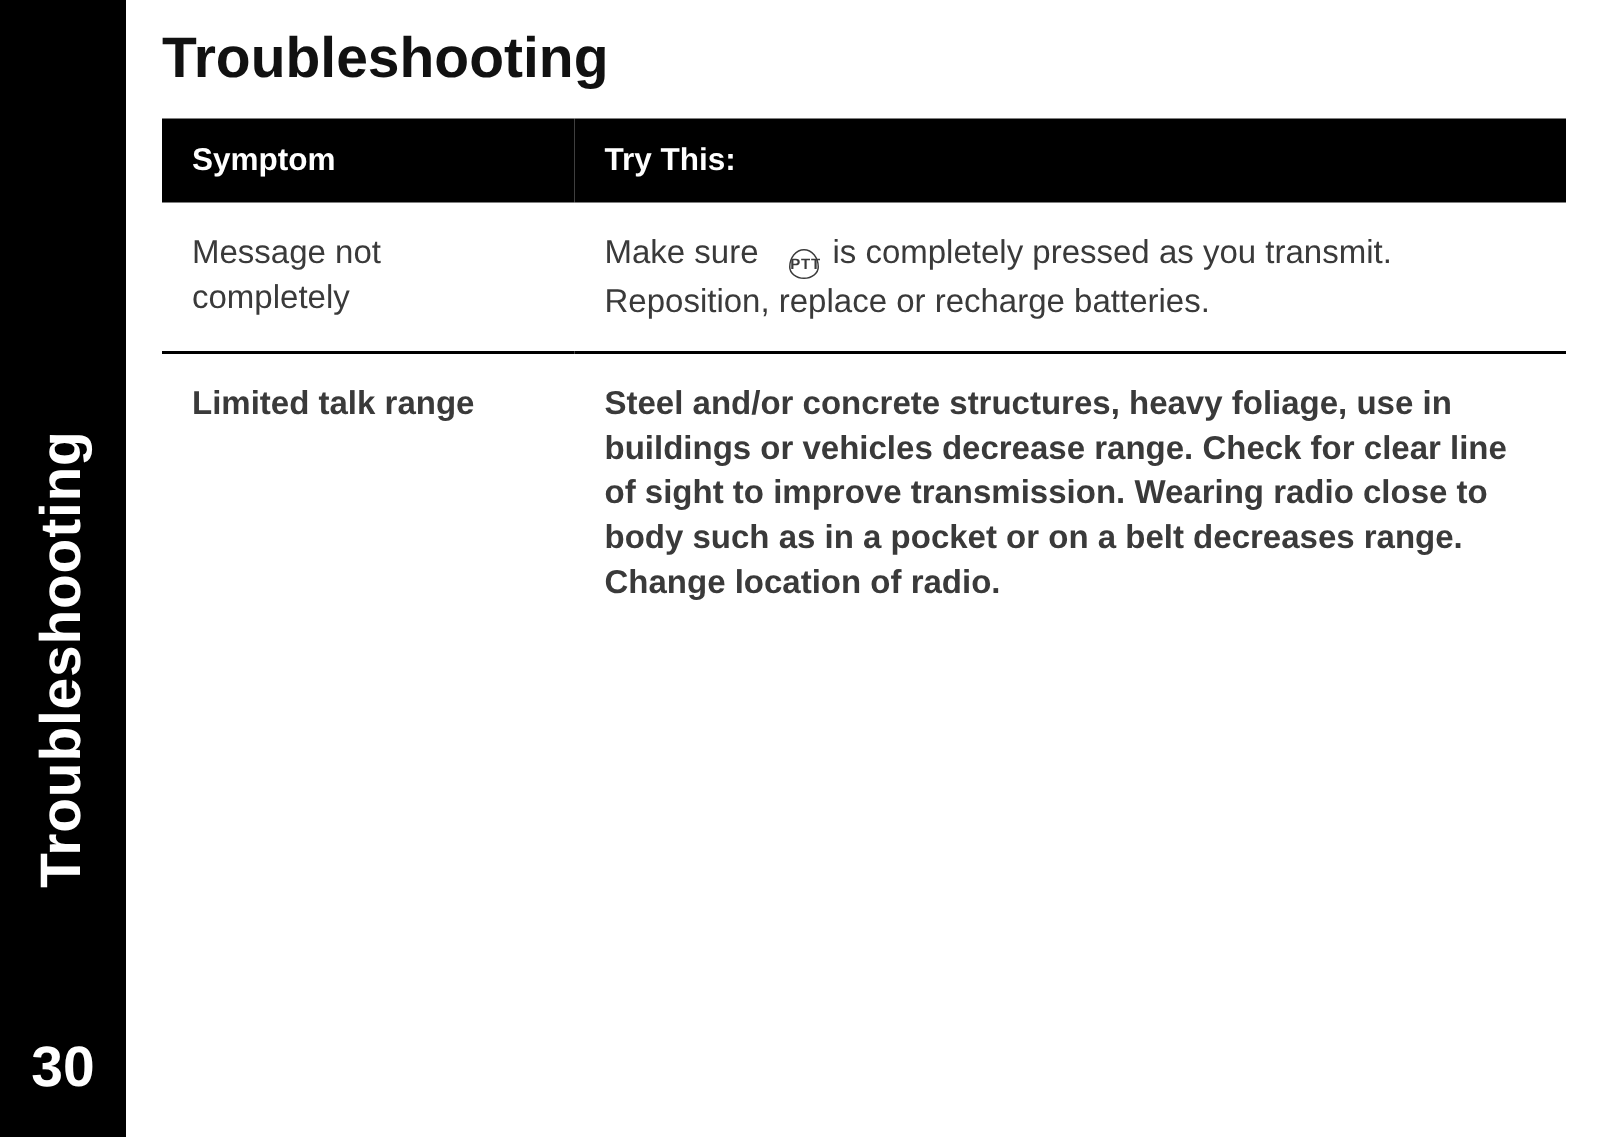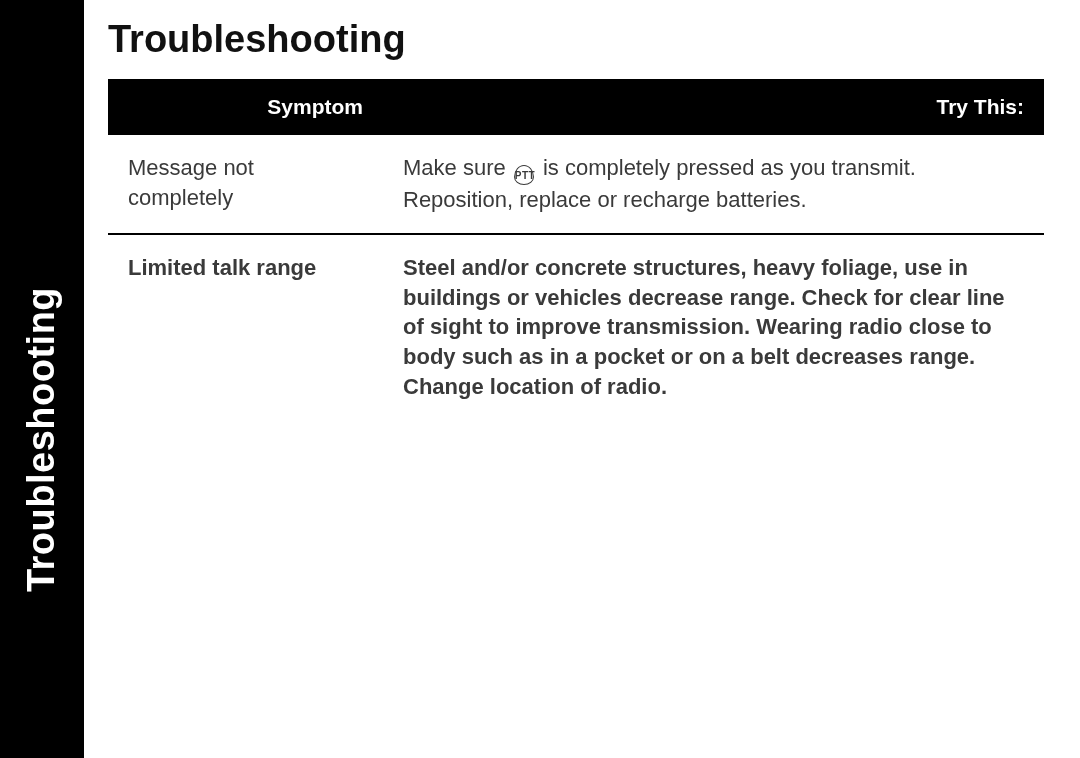--- a/index.html
+++ b/index.html
@@ -71,21 +71,21 @@
     width: 100%;
     border-collapse: collapse;
     font-size: 22px;
     line-height: 1.35;
     color: #3a3a3a;
   }
   table.ts thead th {
     background: #000000;
     color: #ffffff;
     font-weight: 700;
-    text-align: right;
+    text-align: left;
     padding: 14px 20px 14px 20px;
     font-size: 21px;
     margin-left: 18px;
   }
   table.ts thead th:first-child {
     width: 235px;
   }
   table.ts tbody td {
     vertical-align: top;
     padding: 18px 20px 18px 20px;
@@ -102,37 +102,38 @@
   .ptt {
     display: inline-block;
     width: 20px;
     height: 20px;
     border: 1.7px solid #3a3a3a;
     border-radius: 10px 10px 10px 10px / 12px 12px 8px 8px;
     font-size: 10px;
     line-height: 20px;
     text-align: right;
     vertical-align: -4px;
-    margin: 0 3px 0 2px;
+    margin: 0 3px 0 14px;
     font-weight: 700;
     letter-spacing: 0.5px;
     color: #3a3a3a;
     background: #ffffff;
     box-sizing: border-box;
   }
 </style>
 </head>
 <body>
 
 <div class="page">
 
   <div class="black-bar">
     <div class="side-section-label">
       <span>Troubleshooting</span>
     </div>
+    <div class="page-number">30</div>
   </div>
 
   <div class="content">
     <h1 class="title">Troubleshooting</h1>
 
     <table class="ts">
       <thead>
         <tr>
           <th>Symptom</th>
           <th>Try This:</th>

